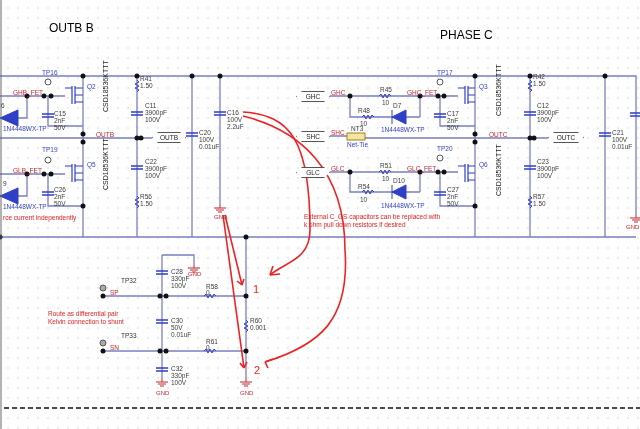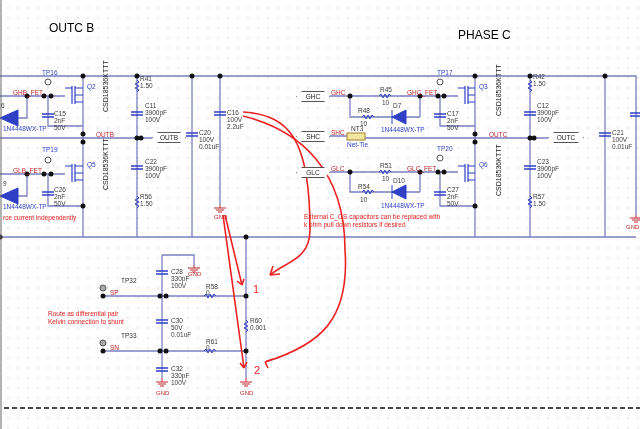--- a/index.html
+++ b/index.html
@@ -180,22 +180,22 @@
     <path d="M243 116 C 300 130, 345 170, 345 250 C 350 320, 320 345, 265 362"></path>
     <path d="M265 362 l8 -3 M265 362 l3 6"></path>
     <path d="M225 215 L242 285 M242 285 l-5 -4 M242 285 l2 -6"></path>
     <path d="M223 215 L244 368 M244 368 l-4 -5 M244 368 l3 -6"></path>
   </g>
 
   <path d="M4 408 H640" stroke="#111" stroke-width="1.6" stroke-dasharray="5 3"></path>
   <path d="M1 0 V429" stroke="#666" stroke-width="1"></path>
 </svg>
 
-<div class="lbl title" style="left:49px;top:22px">OUTC B</div>
-<div class="lbl title" style="left:458px;top:29px">PHASE C</div>
+<div class="lbl title" style="left:49px;top:22px">OUTB B</div>
+<div class="lbl title" style="left:440px;top:29px">PHASE C</div>
 
 <div class="lbl blue" style="left:42px;top:70px">TP16</div>
 <div class="lbl blue" style="left:87px;top:84px">Q2</div>
 <div class="lbl net" style="left:13px;top:90px">GHB_FET</div>
 <div class="lbl ref" style="left:1px;top:103px">6</div>
 <div class="lbl blue" style="left:3px;top:126px">1N4448WX-TP</div>
 <div class="lbl ref" style="left:54px;top:111px">C15</div>
 <div class="lbl val" style="left:54px;top:118px">2nF</div>
 <div class="lbl val" style="left:54px;top:125px">50V</div>
 <div class="lbl rot" style="left:102px;top:112px">CSD18536KTTT</div>

